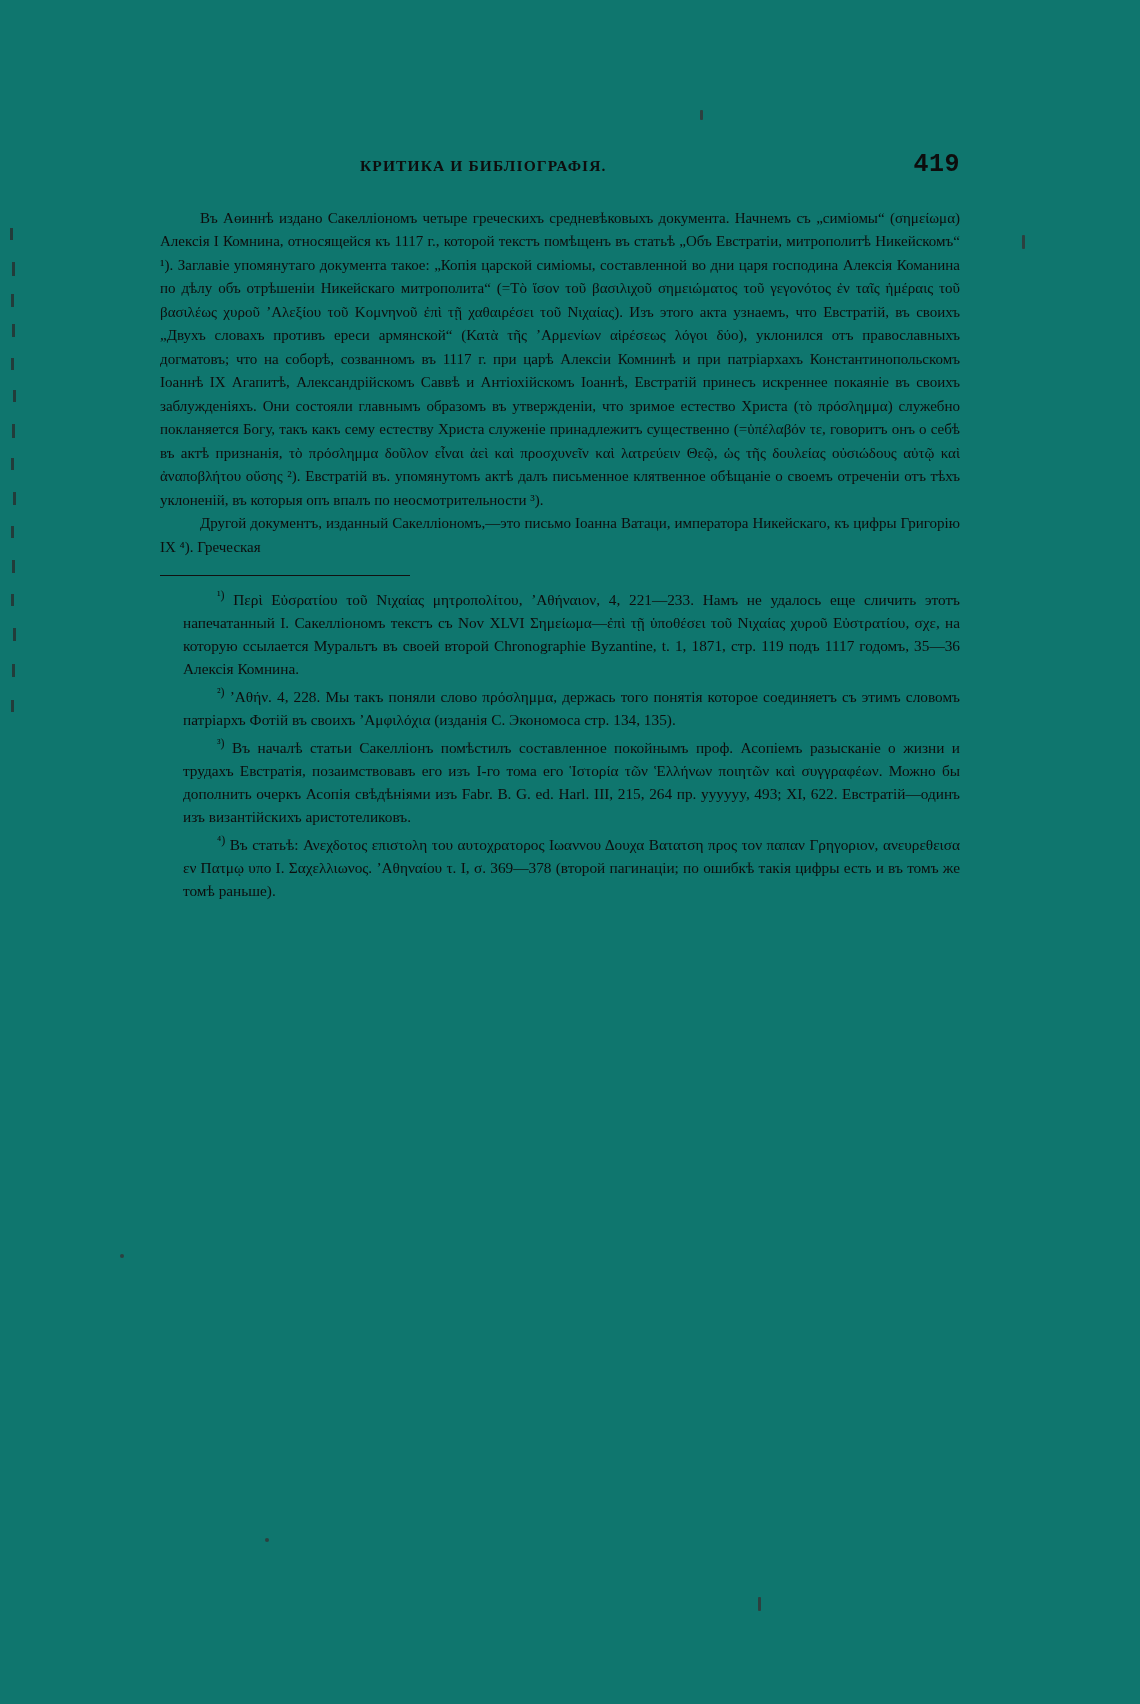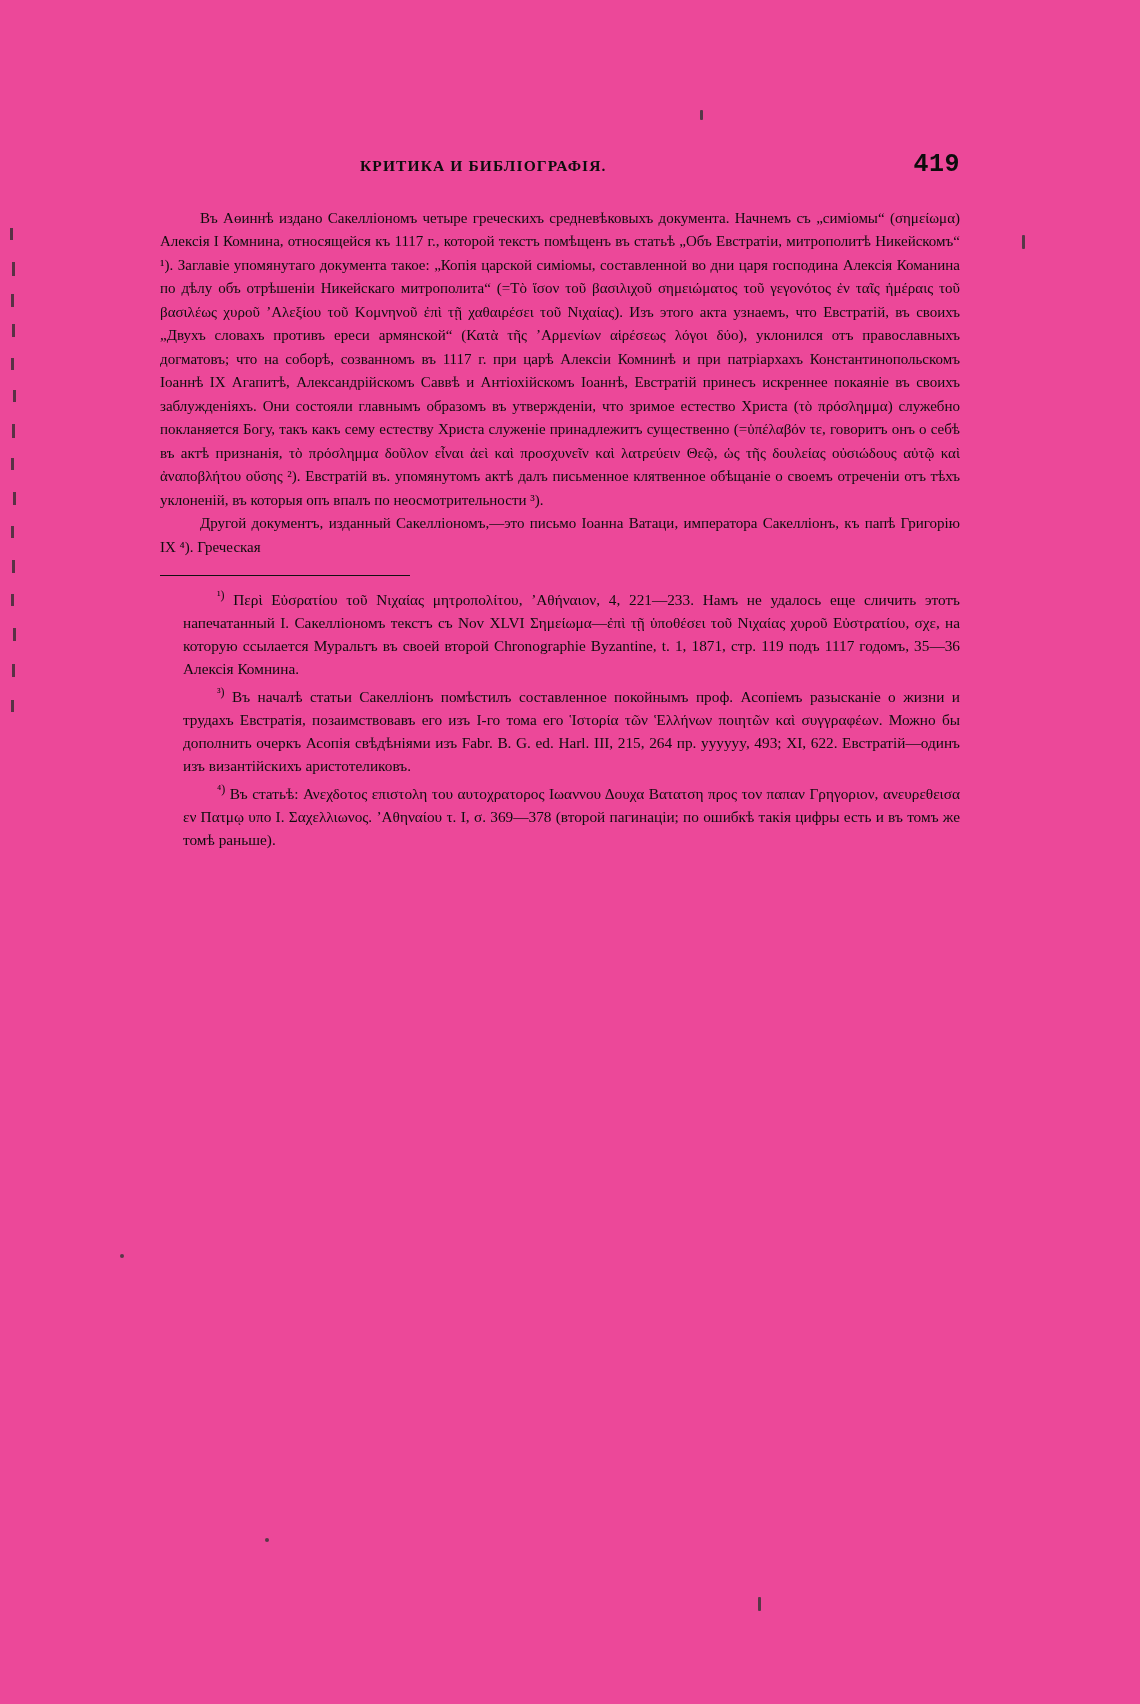--- a/index.html
+++ b/index.html
@@ -13,21 +13,21 @@
     position: relative;
     font-family: "Liberation Serif", serif;
     color: #0d0d0d;
     overflow: hidden;
   }
   .page {
     position: absolute;
     left: 0; top: 0;
     width: 1140px;
     height: 1704px;
-    background: #ec4899;
+    background: #0f766e;
   }
   
   .speckle {
     position: absolute;
     background: #2a2a2a;
     opacity: .75;
   }
   .content {
     position: absolute;
     left: 160px;
@@ -125,29 +125,33 @@
 
   <div class="content">
 
     <div class="header-row">
       <div class="running-head">КРИТИКА  И  БИБЛІОГРАФІЯ.</div>
       <div class="folio">419</div>
     </div>
 
     <div class="body-text">
       <p class="indent">Въ Аөиннѣ издано Сакелліономъ четыре греческихъ средневѣковыхъ документа. Начнемъ съ „симіомы“ (σημείωμα) Алексія I Комнина, относящейся къ 1117 г., которой текстъ помѣщенъ въ статьѣ „Объ Евстратіи, митрополитѣ Никейскомъ“ ¹). Заглавіе упомянутаго документа такое: „Копія царской симіомы, составленной во дни царя господина Алексія Команина по дѣлу объ отрѣшеніи Никейскаго митрополита“ (=Τὸ ἴσον τοῦ βασιλιχοῦ σημειώματος τοῦ γεγονότος ἐν ταῖς ἡμέραις τοῦ βασιλέως χυροῦ ’Αλεξίου τοῦ Κομνηνοῦ ἐπὶ τῇ χαθαιρέσει τοῦ Νιχαίας). Изъ этого акта узнаемъ, что Евстратій, въ своихъ „Двухъ словахъ противъ ереси армянской“ (Κατὰ τῆς ’Αρμενίων αἱρέσεως λόγοι δύο), уклонился отъ православныхъ догматовъ; что на соборѣ, созванномъ въ 1117 г. при царѣ Алексіи Комнинѣ и при патріархахъ Константинопольскомъ Іоаннѣ IX Агапитѣ, Александрійскомъ Саввѣ и Антіохійскомъ Іоаннѣ, Евстратій принесъ искреннее покаяніе въ своихъ заблужденіяхъ. Они состояли главнымъ образомъ въ утвержденіи, что зримое естество Христа (τὸ πρόσλημμα) служебно покланяется Богу, такъ какъ сему естеству Христа служеніе принадлежитъ существенно (=ὑπέλαβόν τε, говоритъ онъ о себѣ въ актѣ признанія, τὸ πρόσλημμα δοῦλον εἶναι ἀεὶ καὶ προσχυνεῖν καὶ λατρεύειν Θεῷ, ὡς τῆς δουλείας οὐσιώδους αὐτῷ καὶ ἀναποβλήτου οὔσης ²). Евстратій въ. упомянутомъ актѣ далъ письменное клятвенное обѣщаніе о своемъ отреченіи отъ тѣхъ уклоненій, въ которыя опъ впалъ по неосмотрительности ³).</p>
-      <p class="indent">Другой документъ, изданный Сакелліономъ,—это письмо Іоанна Ватаци, императора Сакелліонъ, къ папѣ Григорію IX ⁴). Греческая</p>
+      <p class="indent">Другой документъ, изданный Сакелліономъ,—это письмо Іоанна Ватаци, императора Никейскаго, къ цифры Григорію IX ⁴). Греческая</p>
     </div>
 
     <hr class="rule">
 
     <div class="notes">
       <p class="first-line">
         <span class="sup">¹)</span>
         <span>Περὶ Εὐσρατίου τοῦ Νιχαίας μητροπολίτου, ’Αθήναιον, 4, 221—233. Намъ не удалось еще сличить этотъ напечатанный I. Сакелліономъ текстъ съ Nov XLVI Σημείωμα—ἐπὶ τῇ ὑποθέσει τοῦ Νιχαίας χυροῦ Εὐστρατίου, σχε, на которую ссылается Муральтъ въ своей второй Chronographie Byzantine, t. 1, 1871, стр. 119 подъ 1117 годомъ, 35—36 Алексія Комнина.</span>
+      </p>
+      <p class="first-line">
+        <span class="sup">²)</span>
+        <span>’Αθήν. 4, 228. Мы такъ поняли слово πρόσλημμα, держась того понятія которое соединяетъ съ этимъ словомъ патріархъ Фотій въ своихъ ’Αμφιλόχια (изданія С. Экономоса стр. 134, 135).</span>
       </p>
       <p class="first-line">
         <span class="sup">³)</span>
         <span>Въ началѣ статьи Сакелліонъ помѣстилъ составленное покойнымъ проф. Асопіемъ разысканіе о жизни и трудахъ Евстратія, позаимствовавъ его изъ I-го тома его Ἱστορία τῶν Ἑλλήνων ποιητῶν καὶ συγγραφέων. Можно бы дополнить очеркъ Асопія свѣдѣніями изъ Fabr. B. G. ed. Harl. III, 215, 264 пр. yyyyyy, 493; XI, 622. Евстратій—одинъ изъ византійскихъ аристотеликовъ.</span>
       </p>
       <p class="first-line">
         <span class="sup">⁴)</span>
         <span>Въ статьѣ: Ανεχδοτος επιστολη του αυτοχρατορος Ιωαννου Δουχα Βατατση προς τον παπαν Γρηγοριον, ανευρεθεισα εν Πατμῳ υπο I. Σαχελλιωνος. ’Αθηναίου τ. I, σ. 369—378 (второй пагинаціи; по ошибкѣ такія цифры есть и въ томъ же томѣ раньше).</span>
       </p>
     </div>

